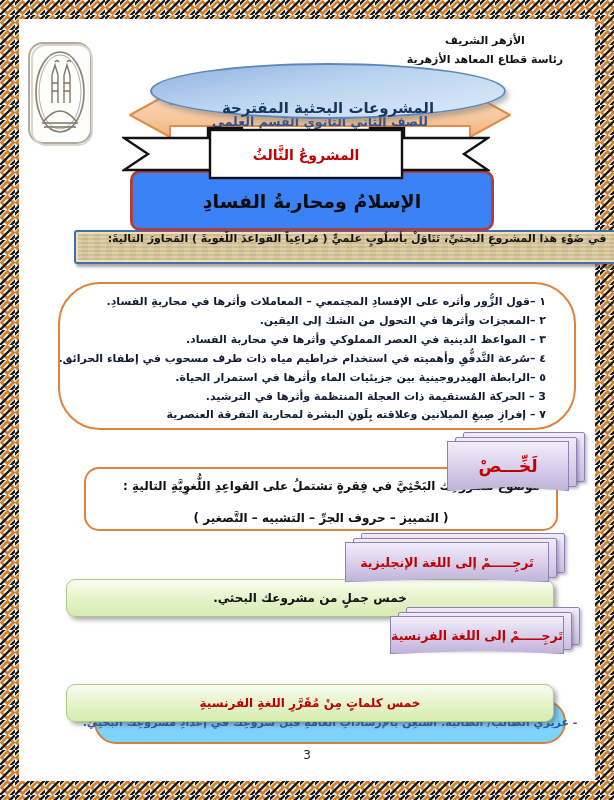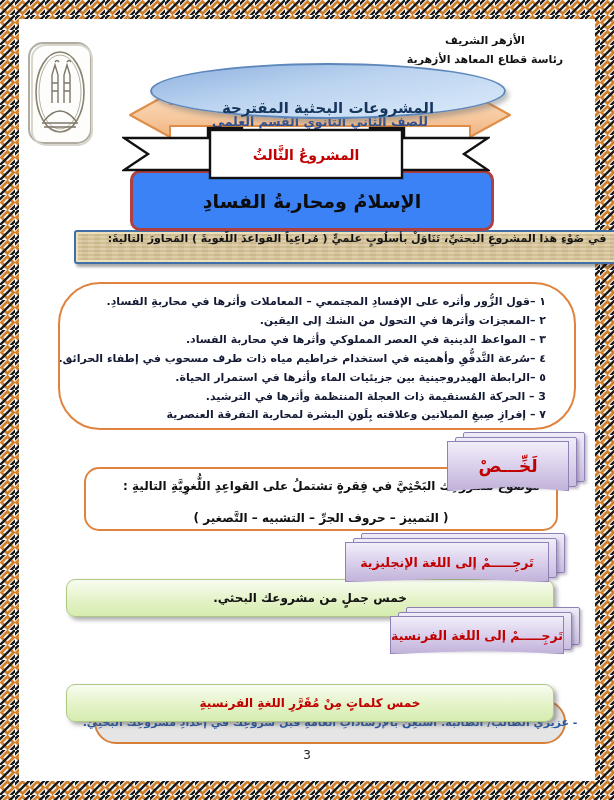--- a/index.html
+++ b/index.html
@@ -114,21 +114,21 @@
     box-shadow:3px 3px 4px rgba(90,90,90,.5);
     display:flex; align-items:center; justify-content:center;
     font-weight:bold; font-size:12px;
   }
   .green-en{top:579px; color:#111;}
   .green-fr{top:684px; color:#c00000;}
 
   
   .note-box{
     left:94px; top:700px; width:468px; height:40px; z-index:2;
-    background:#e5e5e5; border:2px solid #d77f36; border-radius:22px;
+    background:#7dd3fc; border:2px solid #d77f36; border-radius:22px;
     display:flex; align-items:center; justify-content:center;
     color:#2456a4; font-weight:bold; font-size:11px;
   }
   .page-number{
     left:0; top:748px; width:614px; text-align:center; z-index:2;
     color:#222; font-size:12px;
   }
 </style>
 </head>
 <body>

